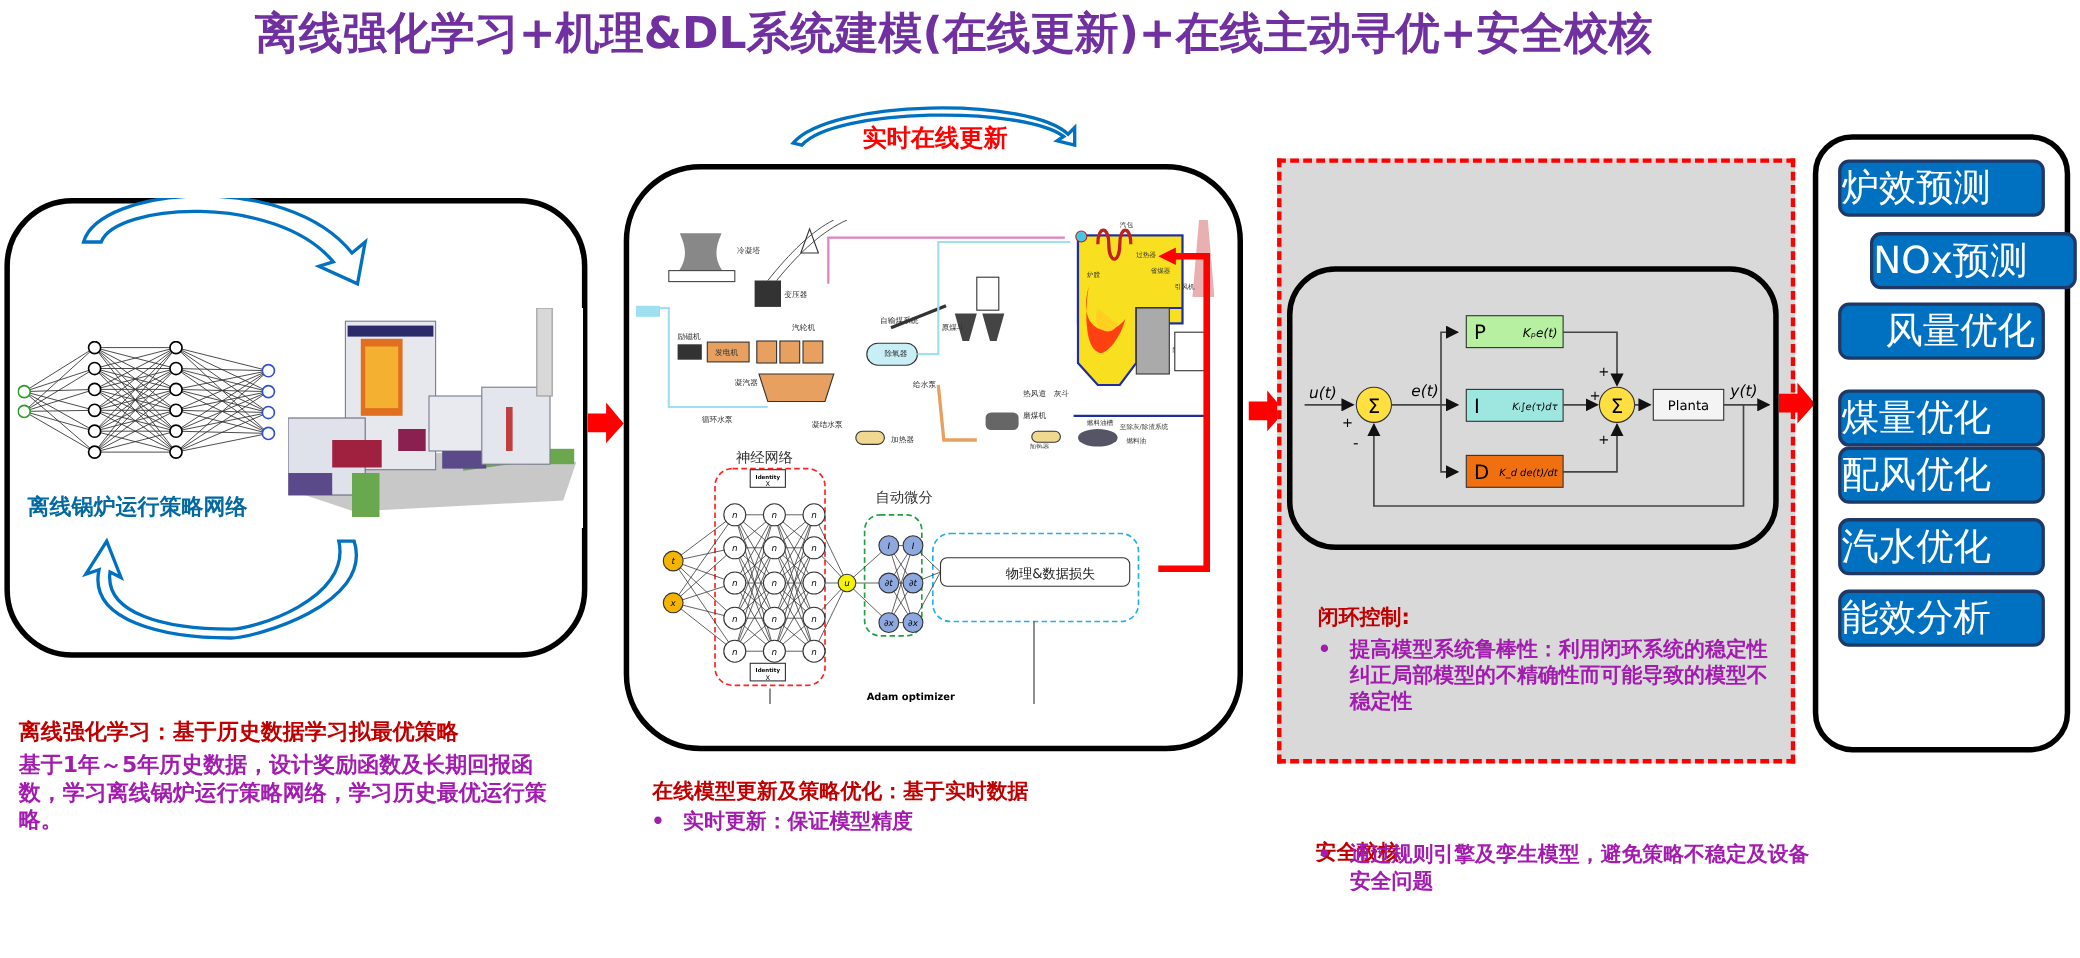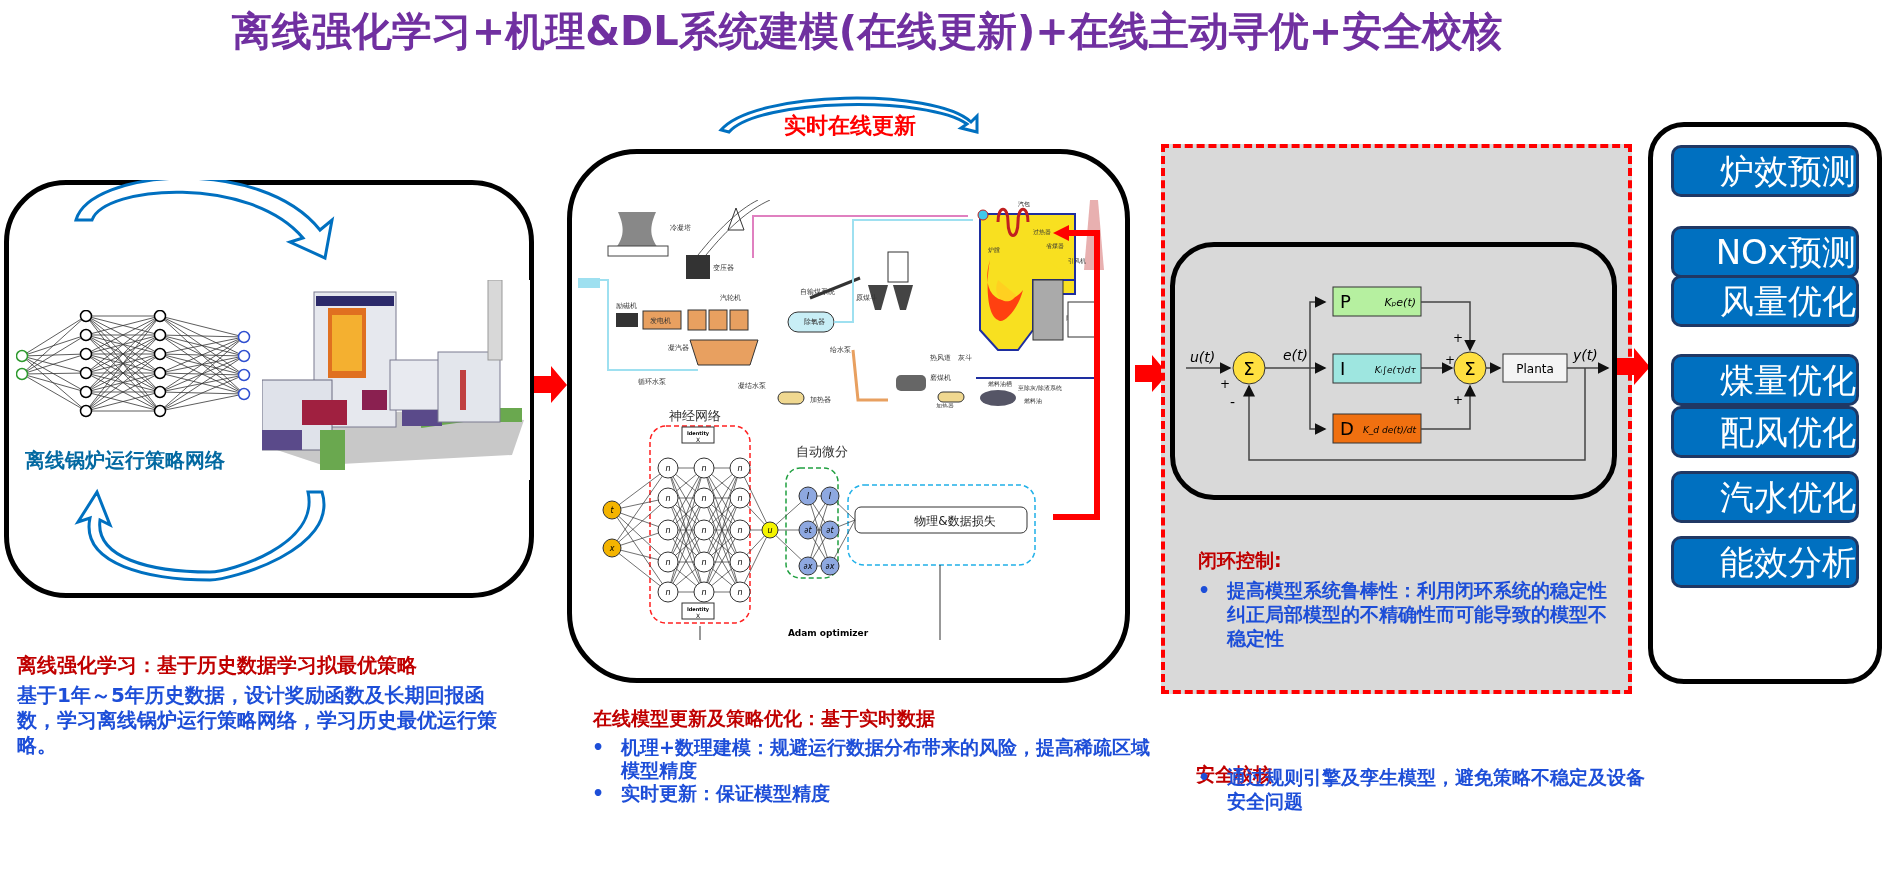--- a/index.html
+++ b/index.html
@@ -11,24 +11,24 @@
   .panel { position:absolute; border:5px solid #000; background:#fff; box-sizing:border-box; }
   #left-panel { left:4px; top:180px; width:530px; height:418px; border-radius:62px; }
   #mid-panel { left:567px; top:149px; width:563px; height:534px; border-radius:70px; }
   #safety-box { left:1161px; top:144px; width:471px; height:550px; background:#d9d9d9;
                 border:4px dashed #ff0000; box-sizing:border-box; }
   #pid-panel { left:1170px; top:242px; width:447px; height:258px; border:5px solid #000;
                border-radius:44px; background:#d9d9d9; box-sizing:border-box; }
   #right-panel { left:1648px; top:122px; width:234px; height:562px; border-radius:36px; }
   .func-btn { position:absolute; left:1671px; width:188px; height:52px; background:#0070c0;
               border:3px solid #203864; border-radius:10px; box-sizing:border-box; color:#fff;
-              font-size:34px; text-align:right; line-height:46px; }
+              font-size:34px; text-align:left; line-height:46px; }
   .red-arrow { position:absolute; }
   .heading-red { color:#c00000; font-weight:bold; font-size:19px; }
-  .body-black { color:#1d4ed8; font-weight:bold; font-size:20px; line-height:26px; }
+  .body-black { color:#a21caf; font-weight:bold; font-size:20px; line-height:26px; }
   ul.bul { margin:0; padding:0; list-style:none; }
   ul.bul li { position:relative; padding-left:31px; }
   ul.bul li::before { content:"•"; position:absolute; left:2px; top:0; }
   svg text { font-family:"DejaVu Sans","Liberation Sans",sans-serif; }
 </style>
 </head>
 <body>
 
 <div id="title" class="abs">离线强化学习+机理&amp;DL系统建模(在线更新)+在线主动寻优+安全校核</div>
 
@@ -395,21 +395,20 @@
       <text x="230" y="89" font-size="8" text-anchor="middle" font-style="italic">I</text>
       <circle cx="230" cy="120" r="9" fill="#8ea8e0" stroke="#333"></circle>
       <text x="230" y="123" font-size="8" text-anchor="middle" font-style="italic">∂t</text>
       <circle cx="230" cy="156" r="9" fill="#8ea8e0" stroke="#333"></circle>
       <text x="230" y="159" font-size="8" text-anchor="middle" font-style="italic">∂x</text>
     </g>
 </svg>
 
 <div class="abs heading-red" style="left:593px;top:706px;font-size:19px;">在线模型更新及策略优化：基于实时数据</div>
 <ul class="abs bul body-black" style="left:590px;top:736px;width:560px;font-size:19px;line-height:23px;">
-  <li>机理+数理建模：规避运行数据分布带来的风险，提高稀疏区域模型精度</li>
   <li>实时更新：保证模型精度</li>
 </ul>
 
 <svg class="red-arrow" style="left:1135px;top:355px" width="34" height="38">
   <polygon points="0,10 17,10 17,0 33,19 17,37 17,27 0,27" fill="#ff0000"></polygon>
 </svg>
 
 <div id="safety-box" class="abs"></div>
 <div id="pid-panel" class="abs"></div>
 
@@ -471,19 +470,19 @@
   <li>通过规则引擎及孪生模型，避免策略不稳定及设备安全问题</li>
 </ul>
 
 <svg class="red-arrow" style="left:1617px;top:348px" width="34" height="38">
   <polygon points="0,10 17,10 17,0 33,19 17,37 17,27 0,27" fill="#ff0000"></polygon>
 </svg>
 
 <div id="right-panel" class="panel"></div>
 <div id="func-list">
     <div class="func-btn" style="top: 145px;">炉效预测</div>
-    <div class="func-btn" style="top: 226px;">NOx预测</div>
+    <div class="func-btn" style="top: 211px; margin-left: 29px;">NOx预测</div>
     <div class="func-btn" style="top: 275.4px; padding-left: 40px;">风量优化</div>
     <div class="func-btn" style="top: 354px;">煤量优化</div>
     <div class="func-btn" style="top: 405.8px;">配风优化</div>
     <div class="func-btn" style="top: 471px;">汽水优化</div>
     <div class="func-btn" style="top: 536.2px;">能效分析</div>
   </div>
 
 </body></html>

